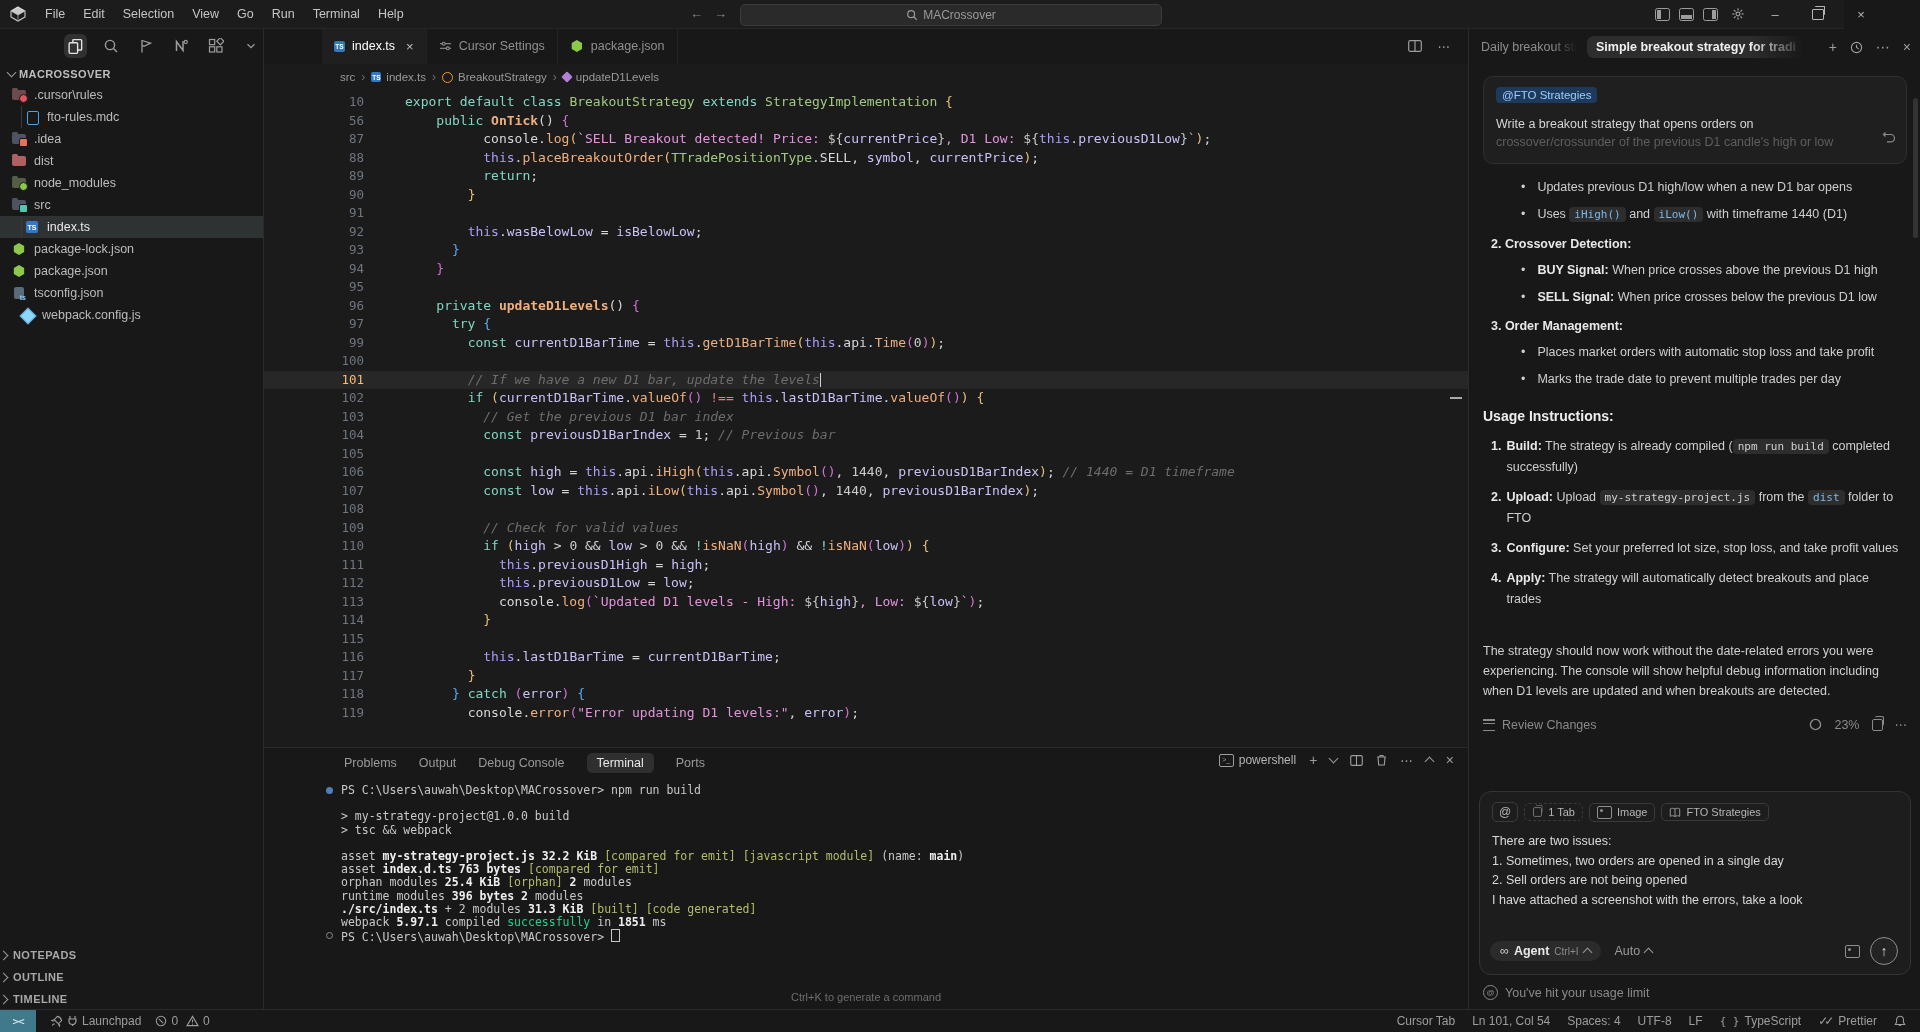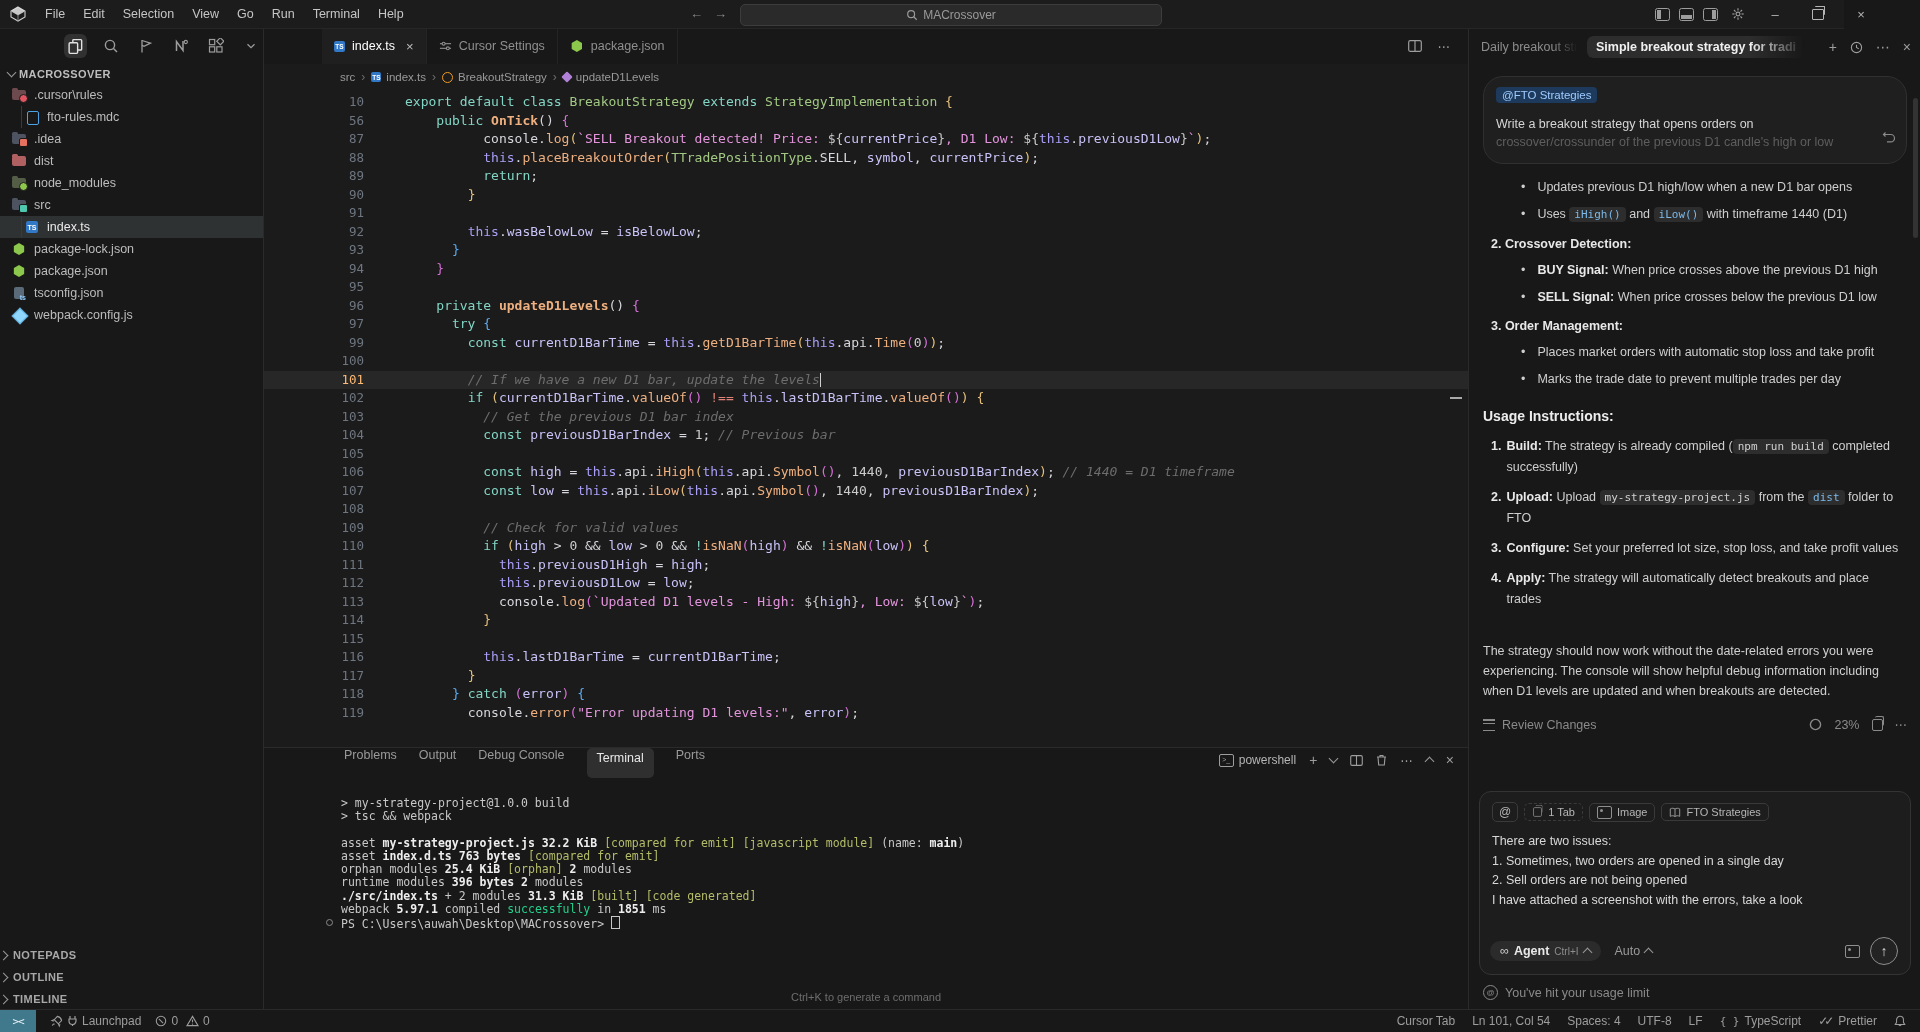--- a/index.html
+++ b/index.html
@@ -78,21 +78,21 @@
   .cl.hl .ln{color:#fdba74;}
   .caret{position:absolute;top:2px;bottom:2px;left:calc(141px + 53ch);width:1.5px;background:#d0d0d0;}
   .tk-p{color:#d6d6dd}.tk-k{color:#83d6c5}.tk-t{color:#a2c983}.tk-f{color:#efb080}
   .tk-fb{color:#efb080;font-weight:bold}.tk-s{color:#e394dc}.tk-v{color:#c8c2f7}.tk-th{color:#a99ff7}.tk-c{color:#6d6d6d;font-style:italic}.tk-o{color:#d6d6dd}
   .tk-op2{color:#df8379}.tk-neg{color:#83d6c5}
   .tk-b1{color:#e5c07b}.tk-b2{color:#d670d6}.tk-b3{color:#5caaef}
   #rulermark{position:absolute;right:6px;width:12px;height:2px;background:#aaaaaa;}
 
   
   #panel{position:absolute;left:0;right:0;bottom:0;height:262px;background:#181818;border-top:1px solid #2a2a2a;}
-  #ptabs{height:30px;display:flex;gap:22px;padding-left:80px;color:#9a9a9a;}
+  #ptabs{height:30px;display:flex;align-items:center;gap:22px;padding-left:80px;color:#9a9a9a;}
   .ptab.on{background:#2f2f2f;color:#e8e8e8;border-radius:5px;padding:3px 10px;}
   #pctl{position:absolute;right:14px;top:4px;display:flex;align-items:center;gap:13px;color:#9d9d9d;}
   .pshell{display:flex;align-items:center;gap:5px;font-size:12px;color:#b5b5b5;}
   .termbox{width:13px;height:11px;border:1.1px solid #9d9d9d;border-radius:2px;font-size:7px;line-height:10px;text-align:center;color:#9d9d9d;}
   #term{position:absolute;left:0;top:36px;right:10px;font-family:"DejaVu Sans Mono",monospace;
         font-size:11.5px;}
   .tl{height:13.2px;line-height:13.2px;white-space:pre;position:relative;padding-left:77px;color:#c8c8c8;}
   .tmark{position:absolute;left:62px;top:3px;width:7px;height:7px;border-radius:50%;}
   .tmark.dot{background:#4f7fb5;}
   .tmark.circ{border:1.3px solid #8a8a8a;width:5px;height:5px;}
@@ -100,21 +100,21 @@
   .tcursor{display:inline-block;width:7px;height:11px;border:1px solid #c8c8c8;vertical-align:-1px;}
   #phint{position:absolute;bottom:7px;left:0;right:0;text-align:center;color:#6d6d6d;font-size:11px;}
 
   
   #chat{position:absolute;left:1468px;top:28px;width:452px;bottom:22px;background:#181818;border-left:1px solid #2a2a2a;}
   #chathead{height:38px;display:flex;align-items:center;padding:0 10px 0 12px;gap:8px;}
   .ctab{color:#8d8d8d;white-space:nowrap;overflow:hidden;max-width:96px;
         -webkit-mask-image:linear-gradient(to right,#000 75%,transparent);mask-image:linear-gradient(to right,#000 75%,transparent);}
   .ctab.on{background:#2d2d2d;border-radius:6px;padding:4px 9px;color:#f0f0f0;font-weight:bold;max-width:215px;}
   .chicons{margin-left:auto;display:flex;align-items:center;gap:13px;color:#9d9d9d;font-size:14px;}
-  #bubble{margin:10px 14px 0 14px;background:#1f1f1f;border:1px solid #303030;border-radius:20px;
+  #bubble{margin:10px 14px 0 14px;background:#1f1f1f;border:1px solid #303030;border-radius:10px;
           padding:10px 12px 8px 12px;position:relative;height:68px;overflow:hidden;}
   #mention{display:inline-block;background:#1d3a5c;color:#9ecbff;border-radius:4px;padding:2px 6px;font-size:11.5px;}
   #uline1{margin-top:14px;color:#d6d6d6;}
   #uline2{margin-top:4px;color:#5e5e5e;}
   #undo{position:absolute;right:10px;bottom:20px;color:#8a8a8a;}
   #blocks{margin:14px 14px 0 14px;color:#cfcfcf;}
   .uli{display:flex;gap:12px;margin:0 0 9px 38px;line-height:18px;}
   .uli .dot{flex:none;}
   .ch{font-weight:bold;color:#e8e8e8;margin:13px 0 10px 8px;}
   .ch2{font-weight:bold;color:#ededed;font-size:14px;margin:20px 0 12px 0;}
@@ -323,21 +323,21 @@
             <span class="hex"></span>
           </span>
           <span>package.json</span>
         </div>
         <div class="row" style="padding-left:12px">
           <span class="fi">
             <span class="tscfg"></span>
           </span>
           <span>tsconfig.json</span>
         </div>
-        <div class="row" style="padding-left:12px">
+        <div class="row" style="padding-left:20px">
           <span class="fi">
             <span class="wpack"></span>
           </span>
           <span>webpack.config.js</span>
         </div>
       </div>
     <div id="sections">
         <div class="sect">
           <span class="chr"></span>
           <span>NOTEPADS</span>
@@ -463,20 +463,21 @@
             <line x1="7" y1="1" x2="7" y2="11" stroke="#9d9d9d" stroke-width="1.2"></line>
           </svg>
         <svg class="ic" width="11" height="12" viewBox="0 0 11 12">
             <path d="M1 3h9M4 3V1.5h3V3M2 3l.7 8h5.6L9 3" fill="none" stroke="#9d9d9d" stroke-width="1.1"></path>
           </svg>
         <span>⋯</span>
         <span class="chr" style="transform:rotate(-135deg);margin-top:3px"></span>
         <span style="font-size:14px">×</span>
       </div>
       <div id="term">
+          <div class="tl"><span class="tmark dot"></span><span class="tk-tp">PS C:\Users\auwah\Desktop\MACrossover&gt; </span><span class="tk-tp">npm run build</span></div>
           <div class="tl"></div>
           <div class="tl"><span class="tk-tp">&gt; my-strategy-project@1.0.0 build</span></div>
           <div class="tl"><span class="tk-tp">&gt; tsc &amp;&amp; webpack</span></div>
           <div class="tl"></div>
           <div class="tl"><span class="tk-tp">asset </span><span class="tk-tb">my-strategy-project.js</span><span class="tk-tp"> </span><span class="tk-tb">32.2 KiB</span><span class="tk-tp"> </span><span class="tk-to">[compared for emit]</span><span class="tk-tp"> </span><span class="tk-to">[javascript module]</span><span class="tk-tp"> (name: </span><span class="tk-tb">main</span><span class="tk-tp">)</span></div>
           <div class="tl"><span class="tk-tp">asset </span><span class="tk-tb">index.d.ts</span><span class="tk-tp"> </span><span class="tk-tb">763 bytes</span><span class="tk-tp"> </span><span class="tk-to">[compared for emit]</span></div>
           <div class="tl"><span class="tk-tp">orphan modules </span><span class="tk-tb">25.4 KiB</span><span class="tk-tp"> </span><span class="tk-to">[orphan]</span><span class="tk-tp"> </span><span class="tk-tb">2</span><span class="tk-tp"> modules</span></div>
           <div class="tl"><span class="tk-tp">runtime modules </span><span class="tk-tb">396 bytes</span><span class="tk-tp"> </span><span class="tk-tb">2</span><span class="tk-tp"> modules</span></div>
           <div class="tl"><span class="tk-tb">./src/index.ts</span><span class="tk-tp"> + 2 modules </span><span class="tk-tb">31.3 KiB</span><span class="tk-tp"> </span><span class="tk-to">[built]</span><span class="tk-tp"> </span><span class="tk-to">[code generated]</span></div>
           <div class="tl"><span class="tk-tp">webpack </span><span class="tk-tb">5.97.1</span><span class="tk-tp"> compiled </span><span class="tk-tg">successfully</span><span class="tk-tp"> in </span><span class="tk-tb">1851</span><span class="tk-tp"> ms</span></div>

